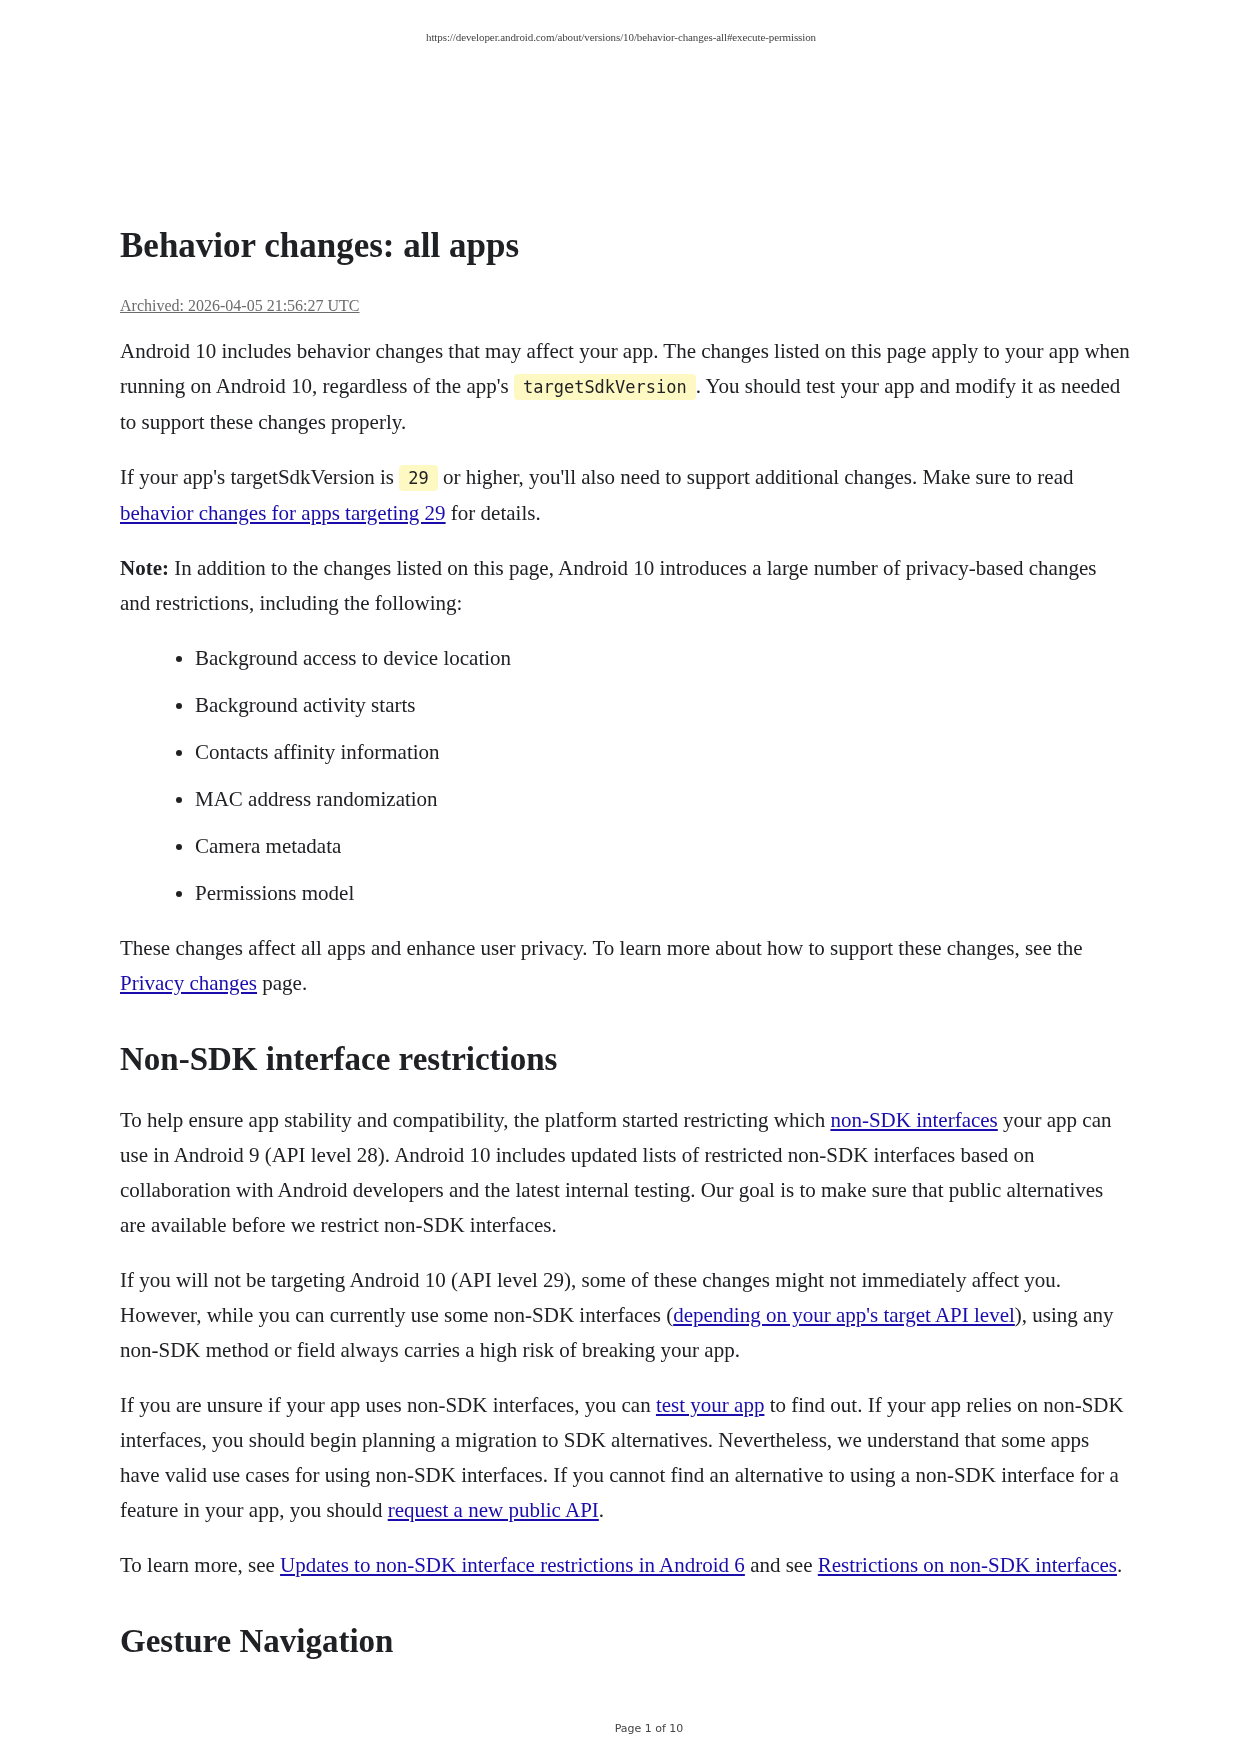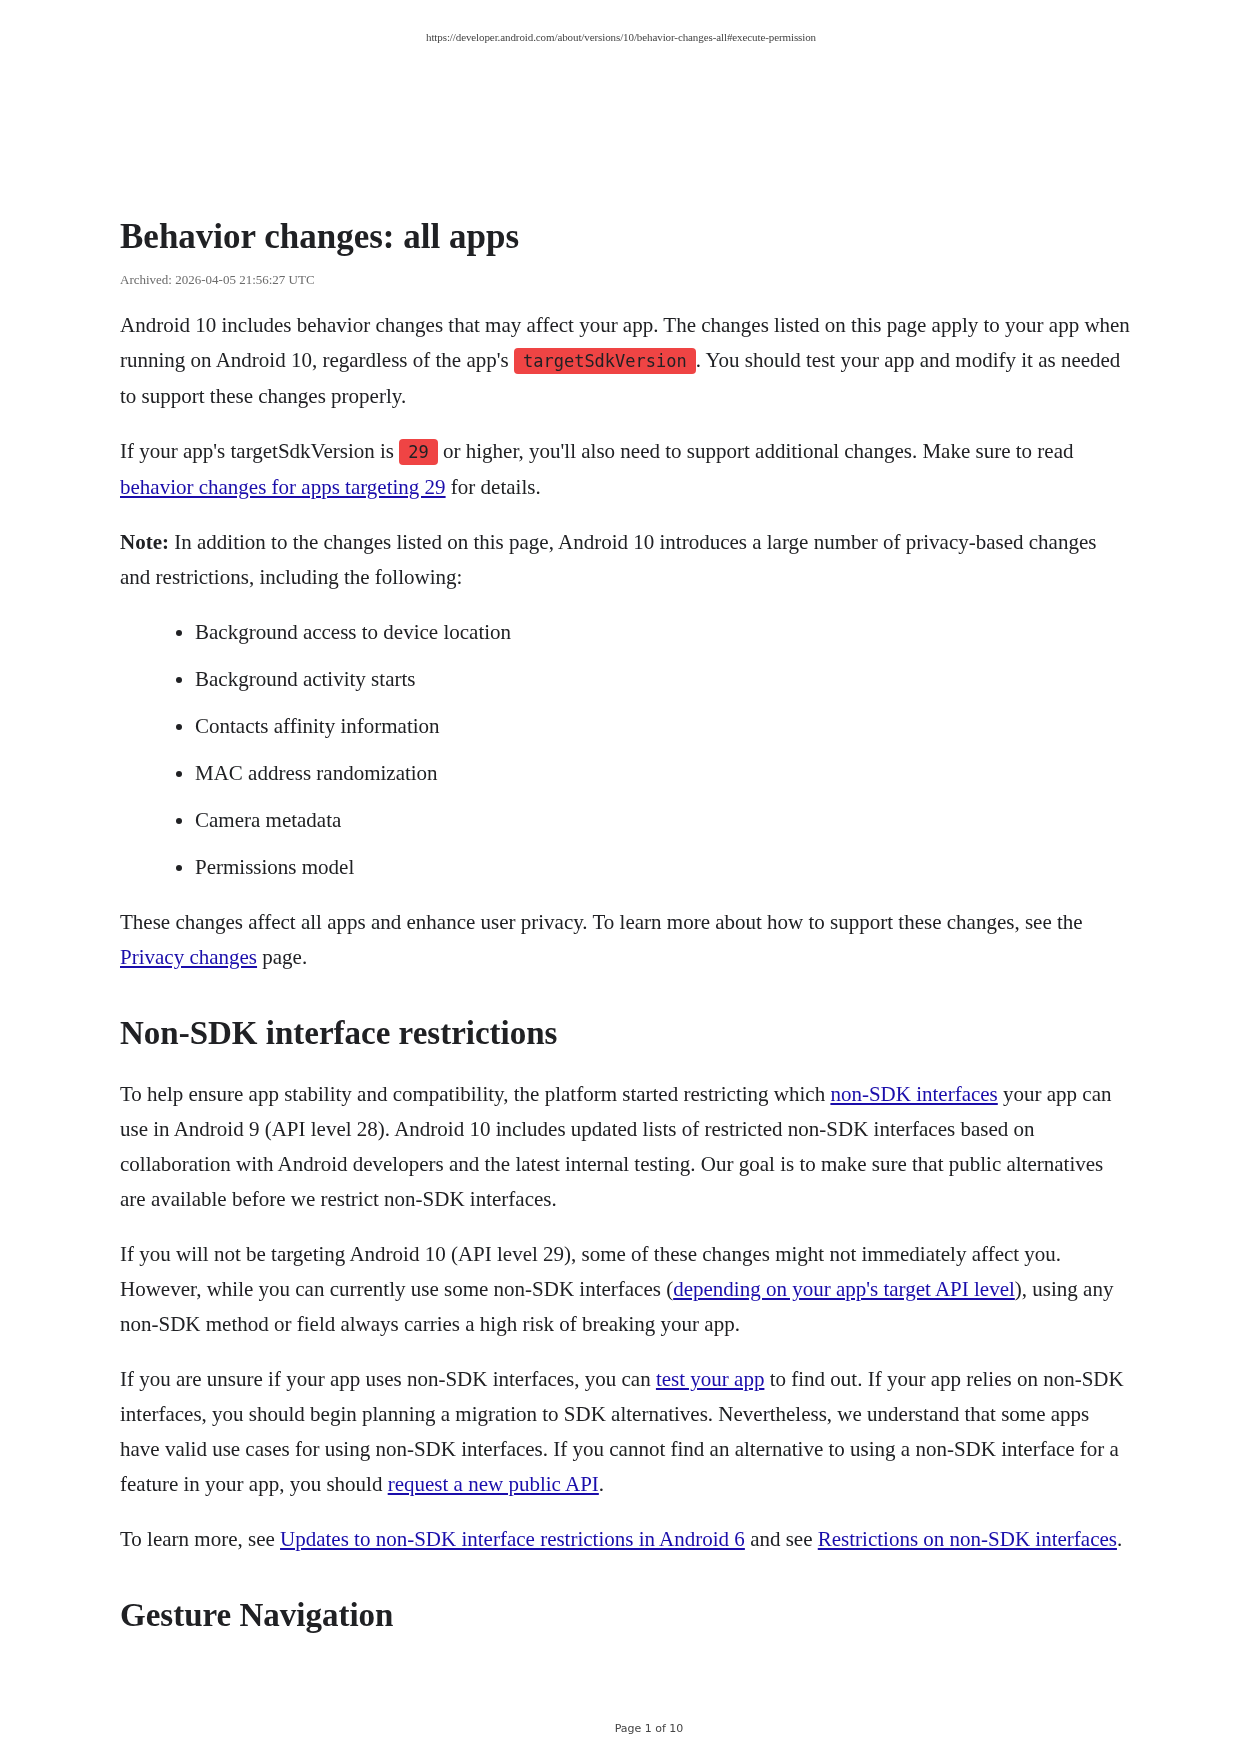--- a/index.html
+++ b/index.html
@@ -18,51 +18,52 @@
       width: 1242px;
       text-align: center;
       font-family: Liberation Serif, serif;
       font-size: 11px;
       color: #444;
       letter-spacing: -0.1px;
     }
     .content {
       position: absolute;
       left: 120px;
-      top: 210px;
+      top: 219px;
       width: 1010px;
     }
     h1 {
       font-family: "Liberation Serif", serif;
       font-size: 35px;
       font-weight: bold;
       margin: 0;
       line-height: 54px;
       color: #202124;
     }
     .archived {
-      margin-top: 4px;
-      font-size: 13px;
+      margin-top: 21px;
+      font-size: 16px;
       color: #6b6b6b;
       line-height: 24px;
+      text-decoration: underline;
     }
     p {
       font-size: 21px;
       line-height: 35px;
       margin: 20px 0 0 0;
     }
     p.first { margin-top: 16px; }
     a {
       color: #1a0dab;
       text-decoration: underline;
     }
     code {
       font-family: "DejaVu Sans Mono", monospace;
       font-size: 17px;
-      background: #ef4444;
+      background: #fef9c3;
       border-radius: 4px;
       padding: 3px 9px;
       color: #202124;
     }
     ul {
       margin: 20px 0 0 0;
       padding-left: 63px;
       font-size: 21px;
       line-height: 35px;
     }

